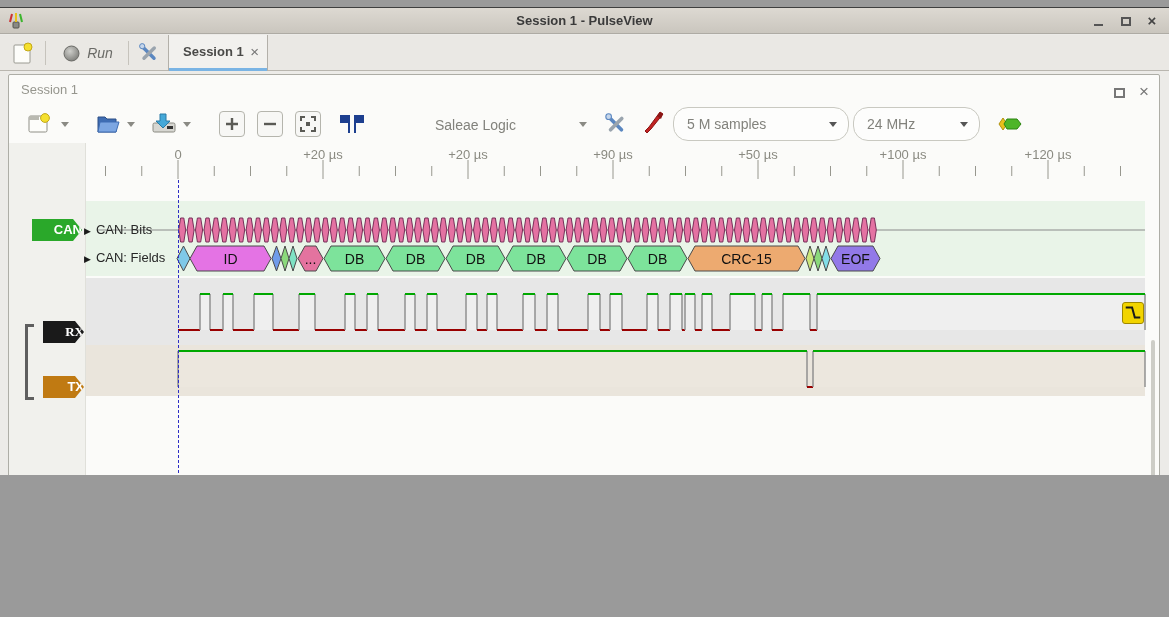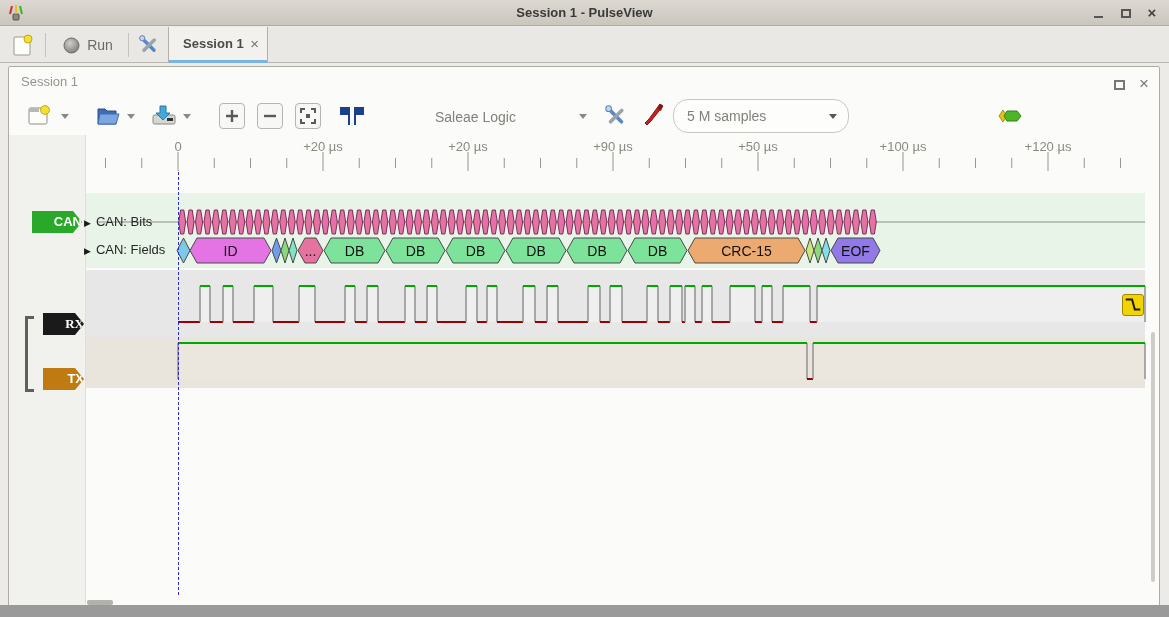--- a/index.html
+++ b/index.html
@@ -1,33 +1,33 @@
 <!DOCTYPE html>
 <html><head>
 <meta charset="utf-8">
 <style>
   html,body{margin:0;padding:0;background:#9a9a9a;}
   *{box-sizing:border-box;}
-  .window{position:relative;width:1169px;height:605px;background:#ecebe8;
-    font-family:"Liberation Sans",sans-serif;outline:1px solid #3f3f3f;overflow:hidden;}
+  .window{position:relative;width:1169px;height:467px;background:#ecebe8;
+    font-family:"Liberation Sans",sans-serif;outline:1px solid #3f3f3f;overflow:hidden;margin-top:8px;}
   .abs{position:absolute;}
   
   .titlebar{position:absolute;left:0;top:0;right:0;height:26px;
     background:linear-gradient(#ddd9d2,#cac6be);border-bottom:1px solid #aeaba4;}
   .titlebar .title{position:absolute;left:0;right:0;top:5px;text-align:center;
     font-size:13px;font-weight:bold;color:#3a3a3a;}
   .wctl{position:absolute;top:4px;width:22px;height:18px;text-align:center;color:#444;cursor:default;}
   .glyph-min{display:inline-block;width:9px;height:2px;background:#555;margin-top:10px;}
   .glyph-max{display:inline-block;width:10px;height:9px;border:2px solid #555;margin-top:4px;background:transparent;}
   .wclose{font-size:15px;line-height:18px;font-weight:bold;}
   
   .main-toolbar{position:absolute;left:0;top:27px;right:0;height:36px;background:#eae8e4;
     border-bottom:1px solid #b9b6af;}
   .tbtn{position:absolute;top:3px;height:30px;display:flex;align-items:center;justify-content:center;
-    border:none;background:transparent;padding:0 4px;}
+    border:none;background:transparent;padding:0 4px;font-style:italic;}
   .sep{position:absolute;top:6px;width:1px;height:24px;background:#c6c3bc;}
   .run-label{font-size:14px;color:#6a6a66;margin-left:7px;}
   .tab{position:absolute;left:168px;top:0;width:100px;height:36px;background:#f2f1ee;
     border-left:1px solid #b3b0a9;border-right:1px solid #b3b0a9;}
   .tab::after{content:"";position:absolute;left:0;right:0;bottom:0;height:3px;background:#7ab4e4;}
   .tab-label{position:absolute;left:14px;top:9px;font-size:13px;font-weight:bold;color:#4a4a48;}
   .tab-close{position:absolute;right:8px;top:8px;font-size:15px;color:#777;}
   
   .session{position:absolute;left:8px;top:66px;width:1152px;height:544px;background:#fbfbf9;
     border:1px solid #adada6;border-radius:2px;}
@@ -185,20 +185,24 @@
       </svg>
     </button>
     <button class="stool-btn" style="left:632px;top:36px">
       <svg width="26" height="26" viewBox="0 0 26 26">
         <path d="M22,3 L10,18 L6,22 L4,20 L8,16 L19,1 z" fill="#c22222" stroke="#8a1515"></path>
         <path d="M22,3 L19,1 L16,5 L20,8 z" fill="#8a1515"></path>
       </svg>
     </button>
     <span class="combo" style="left:664px;top:32px;width:176px">
       <span>5 M samples</span>
+      <i class="drop-arrow"></i>
+    </span>
+    <span class="combo" style="left:844px;top:32px;width:127px">
+      <span>24 MHz</span>
       <i class="drop-arrow"></i>
     </span>
     <button class="stool-btn" style="left:988px;top:40px">
       <svg width="28" height="18" viewBox="0 0 28 18">
         <polygon points="2,9 6,3 10,9 6,15" fill="#e8c01c" stroke="#b09210"></polygon>
         <polygon points="10,4 20,4 24,9 20,14 10,14 7,9" fill="#4db528" stroke="#2d8510"></polygon>
       </svg>
     </button>
   </div>
 

